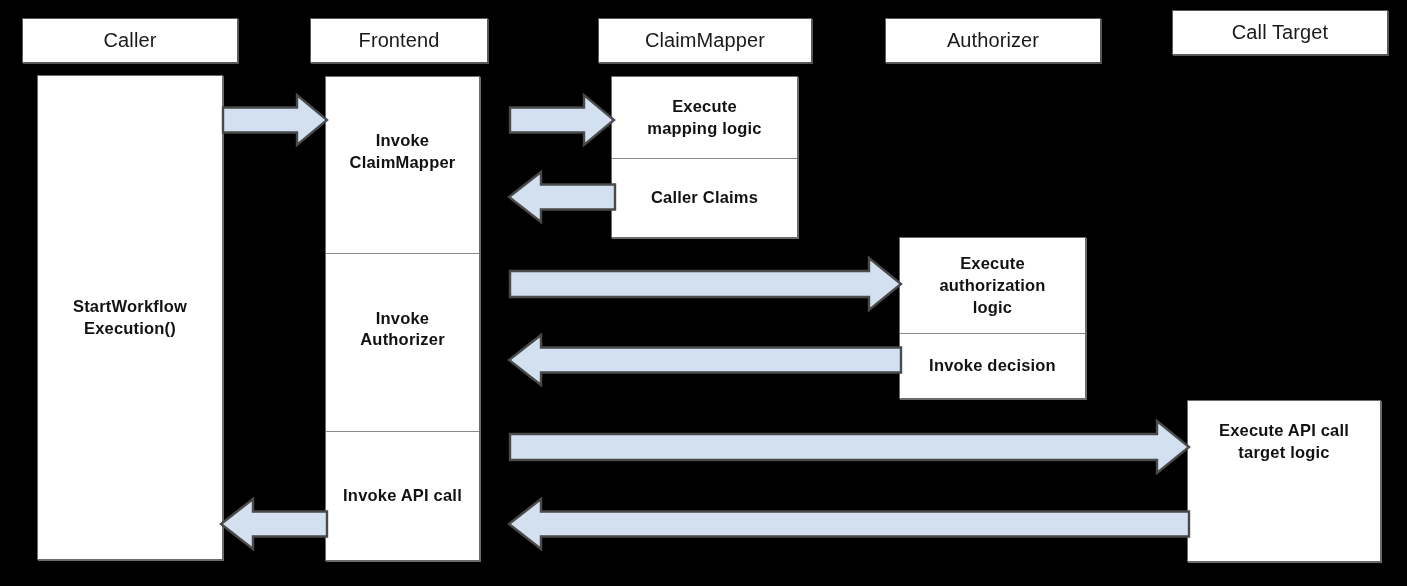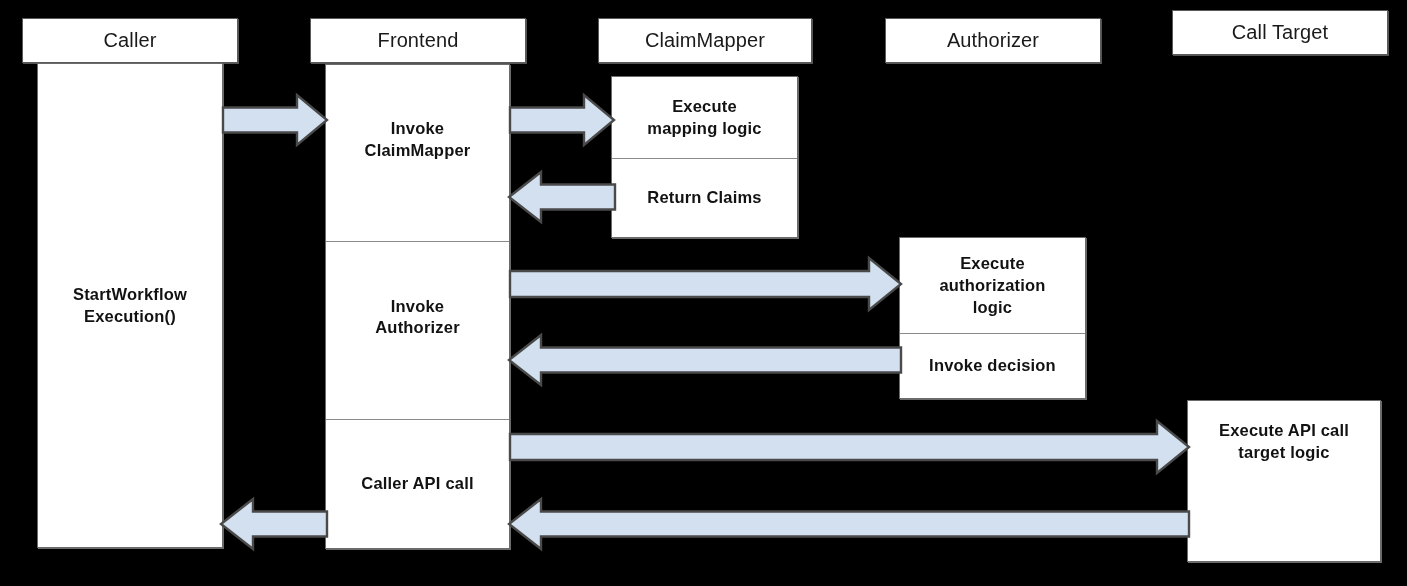--- a/index.html
+++ b/index.html
@@ -63,60 +63,60 @@
 </style>
 </head>
 <body>
 
 <div id="canvas">
 
   <div class="lane-header" style="left:22px;  top:18px; width:216px; height:45px;">
     <span>Caller</span>
   </div>
 
-  <div class="lane-header" style="left:310px; top:18px; width:216px; height:45px;">
+  <div class="lane-header" style="left:310px; top:18px; width:178px; height:45px;">
     <span>Frontend</span>
   </div>
 
   <div class="lane-header" style="left:598px; top:18px; width:214px; height:45px;">
     <span>ClaimMapper</span>
   </div>
 
   <div class="lane-header" style="left:885px; top:18px; width:216px; height:45px;">
     <span>Authorizer</span>
   </div>
 
   <div class="lane-header" style="left:1172px; top:10px; width:216px; height:45px;">
     <span>Call Target</span>
   </div>
 
-  <div class="activation" style="left:37px; top:63px; width:186px; height:485px;">
+  <div class="activation" style="left:37px; top:75px; width:186px; height:485px;">
     <div class="act-seg">
       <span>StartWorkflow<br>Execution()</span>
     </div>
   </div>
 
-  <div class="activation" style="left:325px; top:64px; width:185px; height:485px;gap:26px;">
+  <div class="activation" style="left:325px; top:76px; width:155px; height:485px;gap:26px;">
     <div class="act-seg">
       <span>Invoke<br>ClaimMapper</span>
     </div>
     <div class="act-seg">
       <span>Invoke<br>Authorizer</span>
     </div>
     <div class="act-seg">
-      <span>Caller API call</span>
+      <span>Invoke API call</span>
     </div>
   </div>
 
   <div class="activation" style="left:611px; top:76px; width:187px; height:162px;">
     <div class="act-seg" style="flex:0 0 81px;">
       <span>Execute<br>mapping logic</span>
     </div>
     <div class="act-seg">
-      <span>Return Claims</span>
+      <span>Caller Claims</span>
     </div>
   </div>
 
   <div class="activation" style="left:899px; top:237px; width:187px; height:162px;">
     <div class="act-seg" style="flex:0 0 81px;">
       <span>Execute<br>authorization<br>logic</span>
     </div>
     <div class="act-seg">
       <span>Invoke decision</span>
     </div>

